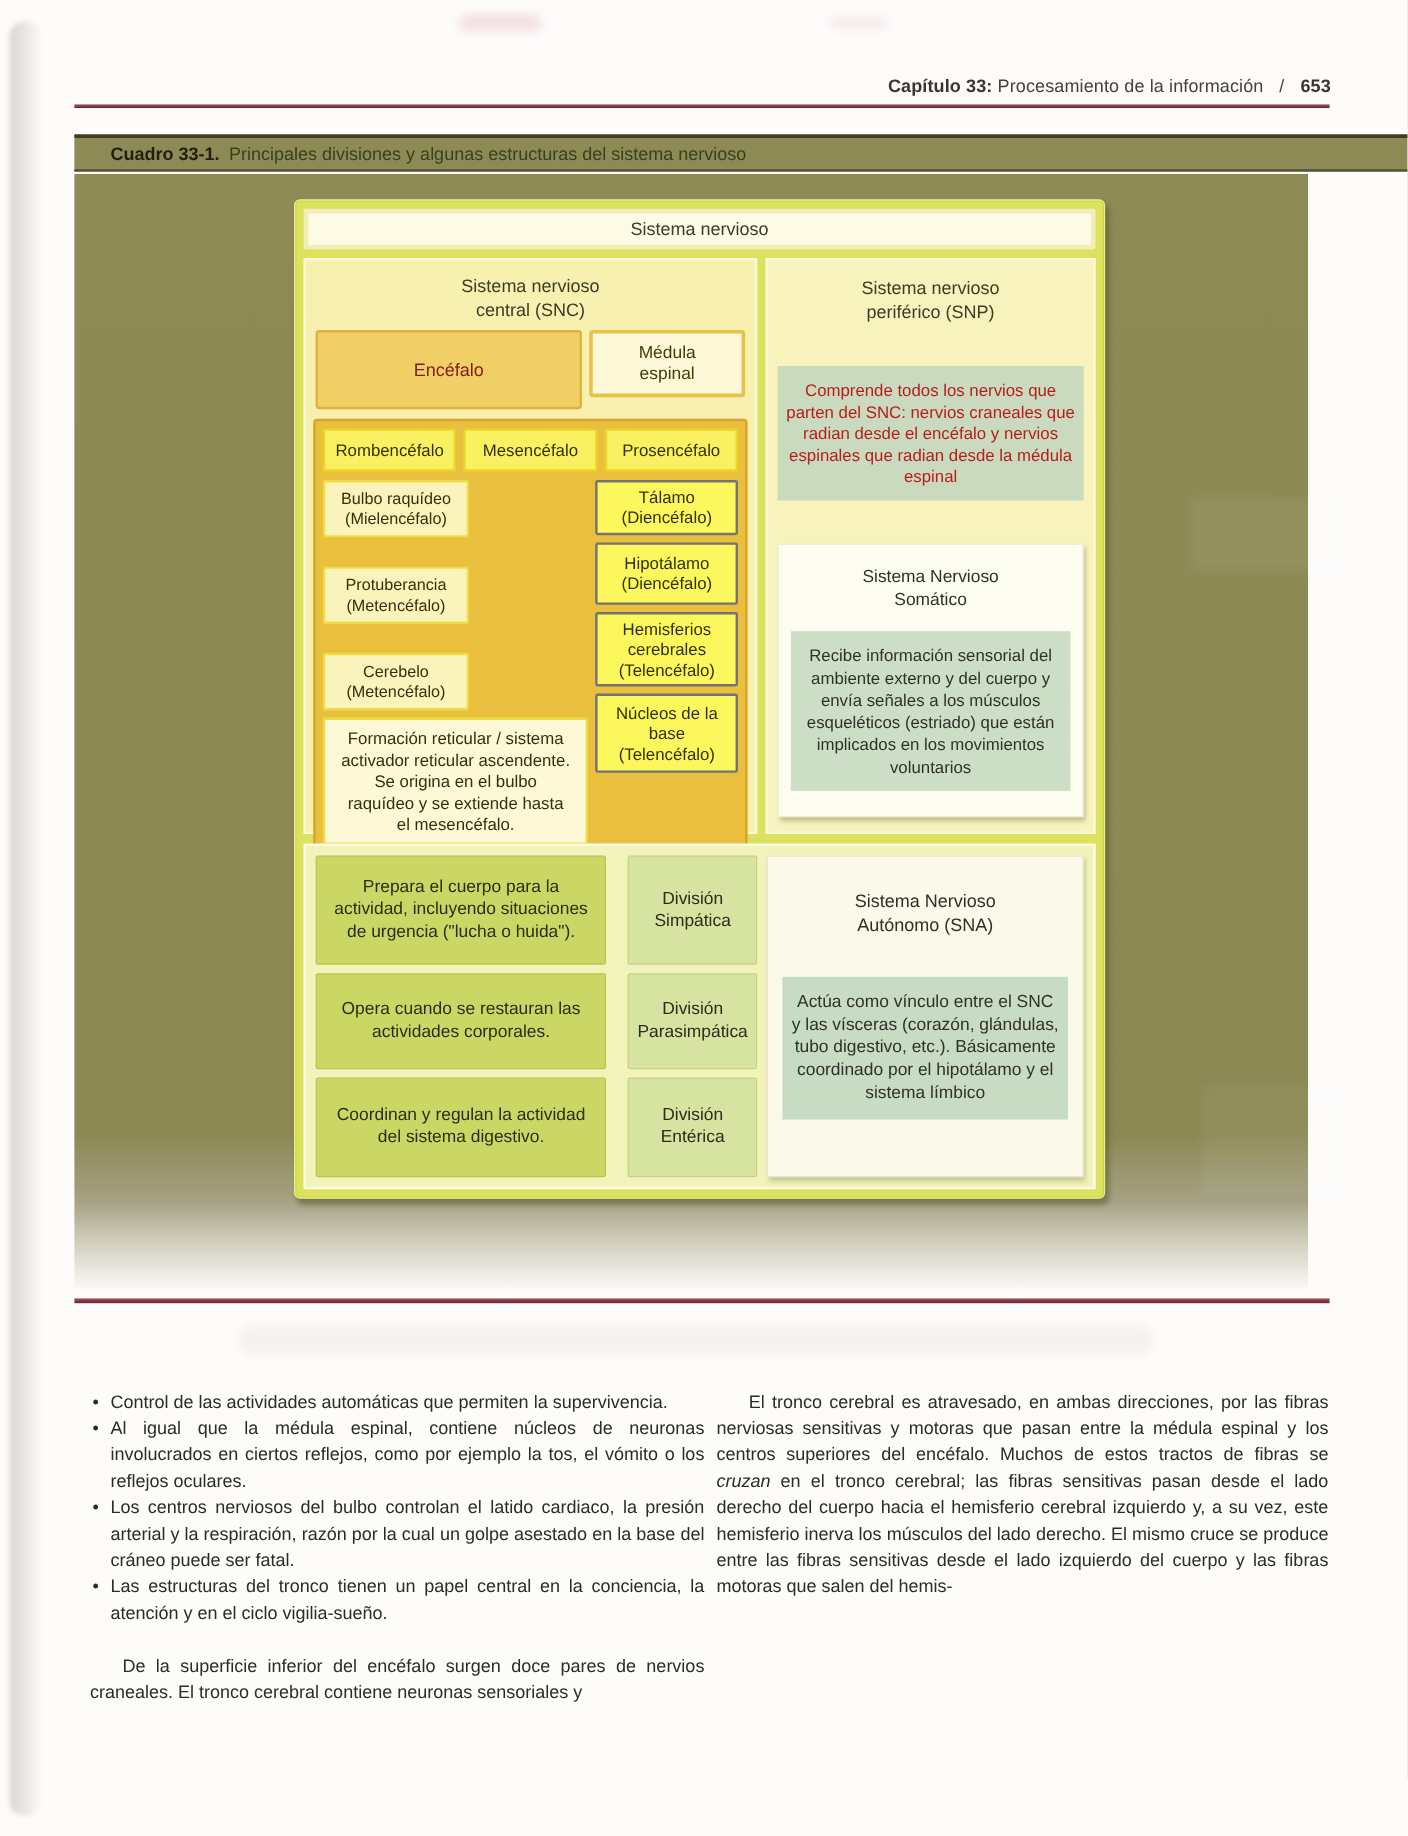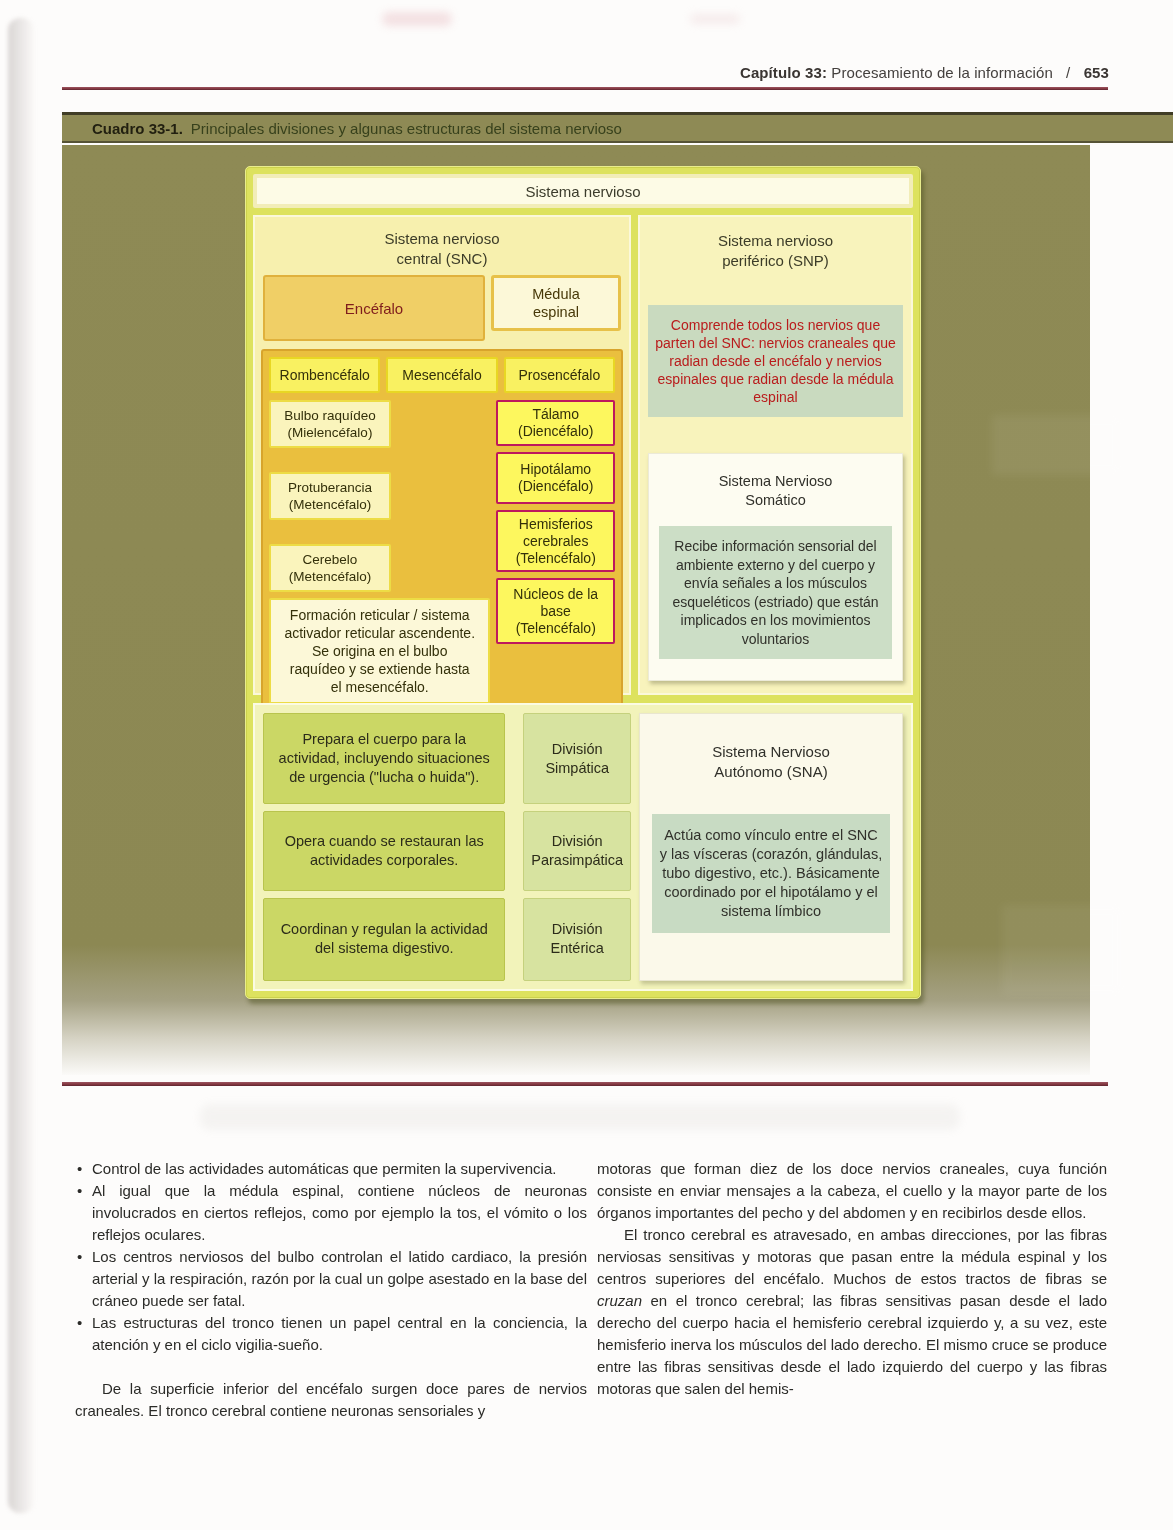--- a/index.html
+++ b/index.html
@@ -75,21 +75,21 @@
     font-size:14px;color:#33300a}
   .sub-grid{display:flex;gap:6px;margin-top:7px;flex:1}
   .left-area{width:64%;display:flex;flex-direction:column}
   .left-stack{width:122px;display:flex;flex-direction:column;gap:24px}
   .pale-box{height:48px;background:var(--box-pale-yellow);border:2px solid #eddc45;border-radius:2px;
     font-size:13.5px;line-height:17px;color:#33300a;flex-direction:column}
   .pale-box span{display:block}
   .reticular{margin-top:6px;flex:1;background:#fcf8d8;border:2px solid #eddc45;border-radius:2px;
     font-size:14px;line-height:18px;color:#33300a;padding:6px 12px}
   .right-stack{flex:1;display:flex;flex-direction:column;gap:6px}
-  .bright-box{background:#fdf75e;border:2px solid #be185d;border-radius:2px;
+  .bright-box{background:#fdf75e;border:2px solid #737373;border-radius:2px;
     font-size:14px;line-height:17px;color:#33300a;flex-direction:column;padding:2px 4px}
   .bright-box span{display:block}
   .bright-box.h1{height:46px}.bright-box.h2{height:52px}.bright-box.h3{height:62px}.bright-box.h4{height:66px}
 
   .snp-desc{margin-top:34px;background:var(--panel-green-text);padding:11px 6px;
     font-size:14px;line-height:18px;color:#b91c1c;text-align:center;border-radius:0}
   .white-card{margin-top:36px;background:#fdfcf1;border:1px solid #ecead8;box-shadow:2px 3px 4px rgba(85,85,50,.35);
     padding:12px 10px;flex:1;margin-bottom:4px}
   .white-card .card-title{text-align:center;font-size:14.5px;line-height:19px;color:#30302a;margin-top:6px}
   .white-card .card-title span{display:block}
@@ -274,19 +274,18 @@
     <ul class="bullets">
       <li>Control de las actividades automáticas que permiten la supervivencia.</li>
       <li>Al igual que la médula espinal, contiene núcleos de neuronas involucrados en ciertos reflejos, como por ejemplo la tos, el vómito o los reflejos oculares.</li>
       <li>Los centros nerviosos del bulbo controlan el latido cardiaco, la presión arterial y la respiración, razón por la cual un golpe asestado en la base del cráneo puede ser fatal.</li>
       <li>Las estructuras del tronco tienen un papel central en la conciencia, la atención y en el ciclo vigilia-sueño.</li>
     </ul>
     <p class="indent">De la superficie inferior del encéfalo surgen doce pares de nervios craneales. El tronco cerebral contiene neuronas sensoriales y</p>
   </div>
 
   <div class="text-col right">
-    <p>motoras que forman diez de los doce nervios craneales, cuya función consiste en enviar mensajes a la cabeza, el cuello y la mayor parte de los órganos importantes del pecho y del abdomen y en recibirlos desde ellos.</p>
     <p class="indent">
       <span>El tronco cerebral es atravesado, en ambas direcciones, por las fibras nerviosas sensitivas y motoras que pasan entre la médula espinal y los centros superiores del encéfalo. Muchos de estos tractos de fibras se </span><em>cruzan</em><span> en el tronco cerebral; las fibras sensitivas pasan desde el lado derecho del cuerpo hacia el hemisferio cerebral izquierdo y, a su vez, este hemisferio inerva los músculos del lado derecho. El mismo cruce se produce entre las fibras sensitivas desde el lado izquierdo del cuerpo y las fibras motoras que salen del hemis-</span>
     </p>
   </div>
 
 </div>
 
 </body></html>

